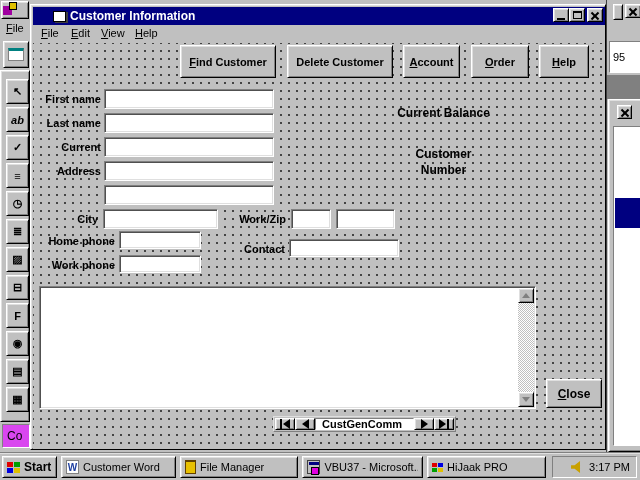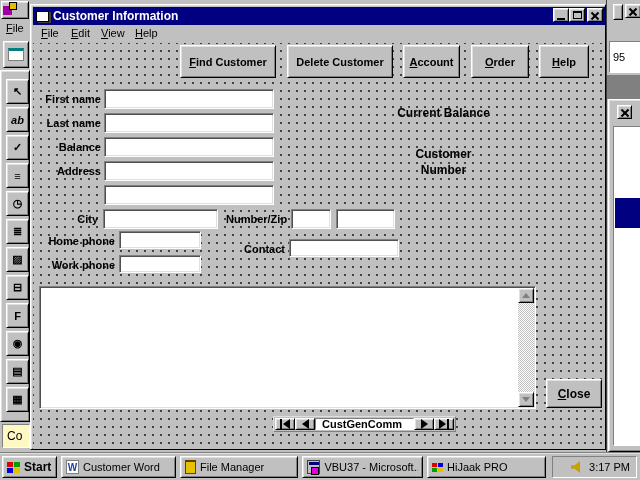--- a/index.html
+++ b/index.html
@@ -15,40 +15,40 @@
   .raised {
     background:#c0c0c0;
     border:1px solid; border-color:#ffffff #000000 #000000 #ffffff;
     box-shadow: inset 1px 1px 0 #dfdfdf, inset -1px -1px 0 #808080;
   }
   .raised-soft {
     background:#c0c0c0;
     border:1px solid; border-color:#dfdfdf #808080 #808080 #dfdfdf;
   }
   .sunken-panel {
-    background:#fef9c3;
+    background:#d946ef;
     border:1px solid; border-color:#808080 #ffffff #ffffff #808080;
   }
   .tf {
     background:#ffffff;
     border:1px solid; border-color:#808080 #ffffff #ffffff #808080;
     box-shadow: inset 1px 1px 0 #505050, inset -1px -1px 0 #dfdfdf;
     font-family:"Liberation Sans",sans-serif; font-size:11px; padding:1px 3px; outline:none;
   }
   .btn95 {
     display:flex; align-items:center; justify-content:center;
     font-size:11px; font-weight:bold; cursor:default; user-select:none;
   }
   .btn95 u, .menu-item u, .lbl u { text-decoration:underline; }
 
   
   #form-win { left:30px; top:4px; width:576px; height:446px; }
   #titlebar {
     left:2px; top:2px; width:572px; height:18px;
-    background:#000080; display:flex; align-items:center;
+    background:#000080; display:flex; align-items:center;padding-left:17px;
   }
   #title-text { color:#fff; font-size:12px; font-weight:bold; margin-left:4px; white-space:nowrap; }
   .cap-btn { width:16px; height:14px; display:flex; align-items:center; justify-content:center; }
   .glyph-min { width:8px; height:2px; background:#000; margin-top:7px; }
   .glyph-max { width:9px; height:8px; border:1px solid #000; border-top-width:2px; }
   .glyph-x { position:relative; width:10px; height:9px; }
   .glyph-x::before,.glyph-x::after {
     content:""; position:absolute; left:0; top:4px; width:10px; height:2px; background:#000;
   }
   .glyph-x::before { transform:rotate(45deg); }
@@ -207,29 +207,29 @@
     <div class="abs raised btn95" style="left:147px;top:2px;width:96px;height:33px;"><u>F</u>ind Customer</div>
     <div class="abs raised btn95" style="left:254px;top:2px;width:106px;height:33px;">Delete Customer</div>
     <div class="abs raised btn95" style="left:370px;top:2px;width:57px;height:33px;"><u>A</u>ccount</div>
     <div class="abs raised btn95" style="left:438px;top:2px;width:58px;height:33px;"><u>O</u>rder</div>
     <div class="abs raised btn95" style="left:506px;top:2px;width:50px;height:33px;"><u>H</u>elp</div>
 
     <div class="lbl r abs" style="left:4px;top:46px;width:64px;">First name</div>
     <input class="tf abs" style="left: 71px; top: 46px; width: 170px; height: 20px;">
     <div class="lbl r abs" style="left:4px;top:70px;width:64px;text-align:right;">Last name</div>
     <input class="tf abs" style="left: 71px; top: 70px; width: 170px; height: 20px;">
-    <div class="lbl r abs" style="left:4px;top:94px;width:64px;">Balance</div>
+    <div class="lbl r abs" style="left:4px;top:94px;width:64px;">Current</div>
     <input class="tf abs" style="left: 71px; top: 94px; width: 170px; height: 20px;">
     <div class="lbl r abs" style="left:4px;top:118px;width:64px;">Address</div>
     <input class="tf abs" style="left: 71px; top: 118px; width: 170px; height: 20px;">
     <input class="tf abs" style="left: 71px; top: 142px; width: 170px; height: 20px;">
 
     <div class="lbl r abs" style="left:6px;top:166px;width:59px;">City</div>
     <input class="tf abs" style="left: 70px; top: 166px; width: 115px; height: 20px;">
-    <div class="lbl r abs" style="left:193px;top:166px;width:60px;">Number/Zip</div>
+    <div class="lbl r abs" style="left:193px;top:166px;width:60px;">Work/Zip</div>
     <input class="tf abs" style="left: 258px; top: 166px; width: 40px; height: 20px;">
     <input class="tf abs" style="left: 303px; top: 166px; width: 59px; height: 20px;">
 
     <div class="lbl r abs" style="left:4px;top:188px;width:78px;">Home phone</div>
     <input class="tf abs" style="left: 86px; top: 188px; width: 82px; height: 18px;">
     <div class="lbl r abs" style="left:203px;top:196px;width:49px;">Contact</div>
     <input class="tf abs" style="left: 256px; top: 196px; width: 110px; height: 18px;">
     <div class="lbl r abs" style="left:4px;top:212px;width:78px;">Work phone</div>
     <input class="tf abs" style="left: 86px; top: 212px; width: 82px; height: 18px;">
 

